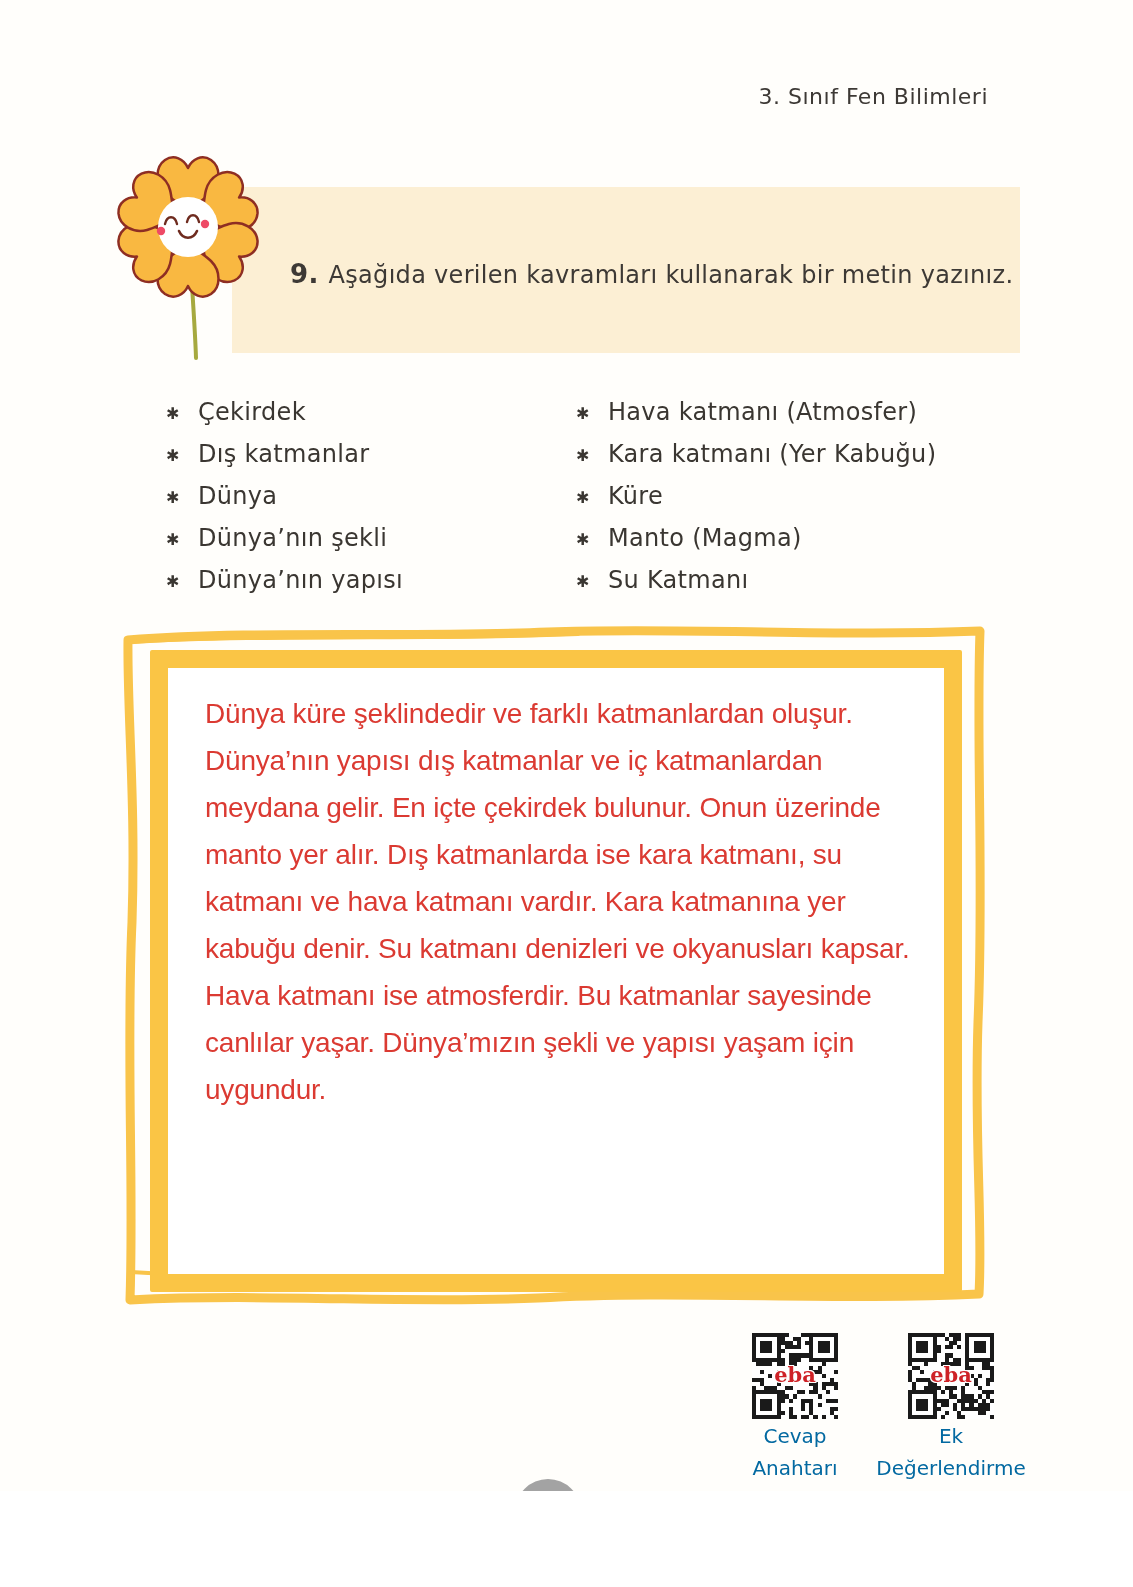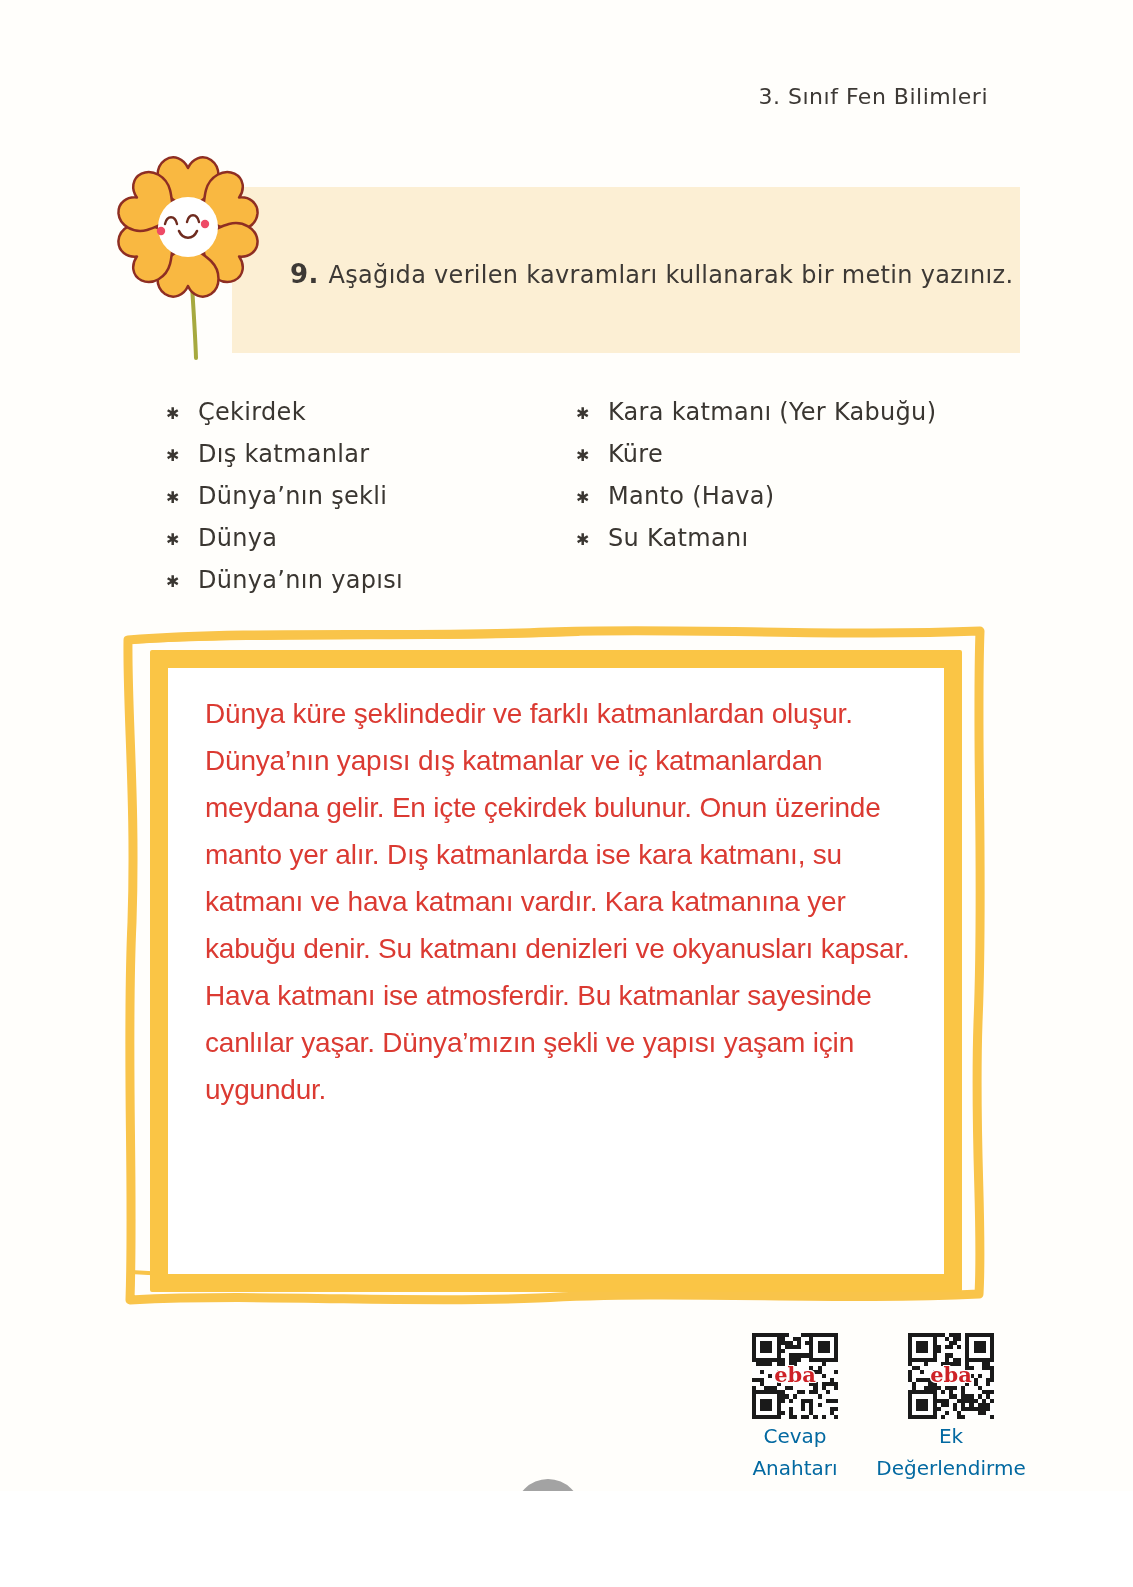--- a/index.html
+++ b/index.html
@@ -135,28 +135,29 @@
       <path d="M-1,-5 C1,-14 9,-14 11,-5"></path>
       <path d="M-9,4 C-5,13 5,13 9,4" stroke-width="2.6"></path>
     </g>
     <circle cx="-27" cy="4" r="4.2" fill="#ee4a66"></circle>
     <circle cx="17" cy="-3" r="4.2" fill="#ee4a66"></circle>
   </svg>
 
   <ul class="concept-list left">
     <li><span class="bullet">✱</span><span>Çekirdek</span></li>
     <li><span class="bullet">✱</span><span>Dış katmanlar</span></li>
+    <li><span class="bullet">✱</span><span>Dünya</span></li>
     <li><span class="bullet">✱</span><span>Dünya’nın şekli</span></li>
-    <li><span class="bullet">✱</span><span>Dünya</span></li>
     <li><span class="bullet">✱</span><span>Dünya’nın yapısı</span></li>
   </ul>
   <ul class="concept-list right">
+    <li><span class="bullet">✱</span><span>Hava katmanı (Atmosfer)</span></li>
     <li><span class="bullet">✱</span><span>Kara katmanı (Yer Kabuğu)</span></li>
     <li><span class="bullet">✱</span><span>Küre</span></li>
-    <li><span class="bullet">✱</span><span>Manto (Hava)</span></li>
+    <li><span class="bullet">✱</span><span>Manto (Magma)</span></li>
     <li><span class="bullet">✱</span><span>Su Katmanı</span></li>
   </ul>
 
   <div class="answer-box">
     <svg class="rough" width="874" height="688" viewBox="0 0 874 688" xmlns="http://www.w3.org/2000/svg">
       <path d="M10,18 C140,8 300,16 430,10 C560,5 720,15 862,9
                C858,120 866,260 860,400 C856,520 865,600 861,672
                C720,679 560,668 420,676 C290,682 150,671 12,678
                C16,560 8,430 14,300 C18,180 9,90 10,18 Z" fill="none" stroke="#f9c44a" stroke-width="9" stroke-linejoin="round" stroke-linecap="round"></path>
       <path d="M11,20 C150,12 320,18 460,12 M13,650 C160,660 400,652 620,658" fill="none" stroke="#f9c44a" stroke-width="4" stroke-linecap="round"></path>

